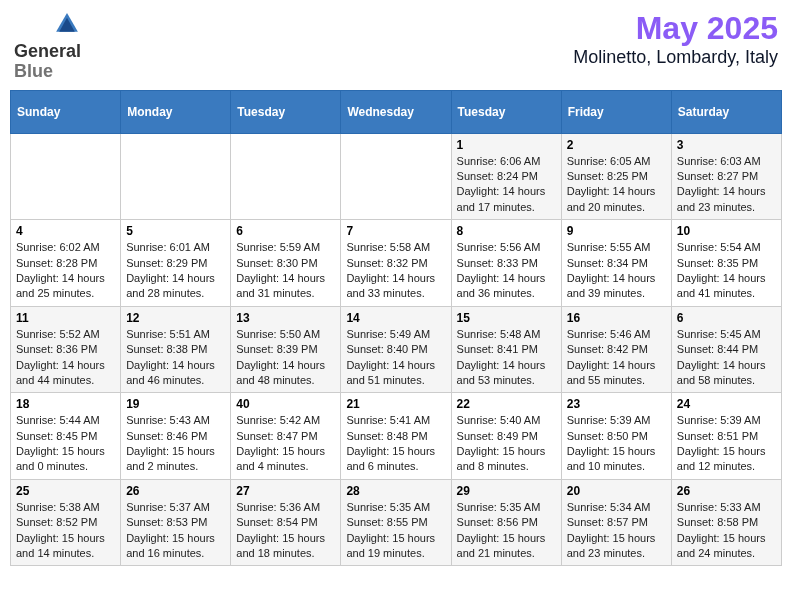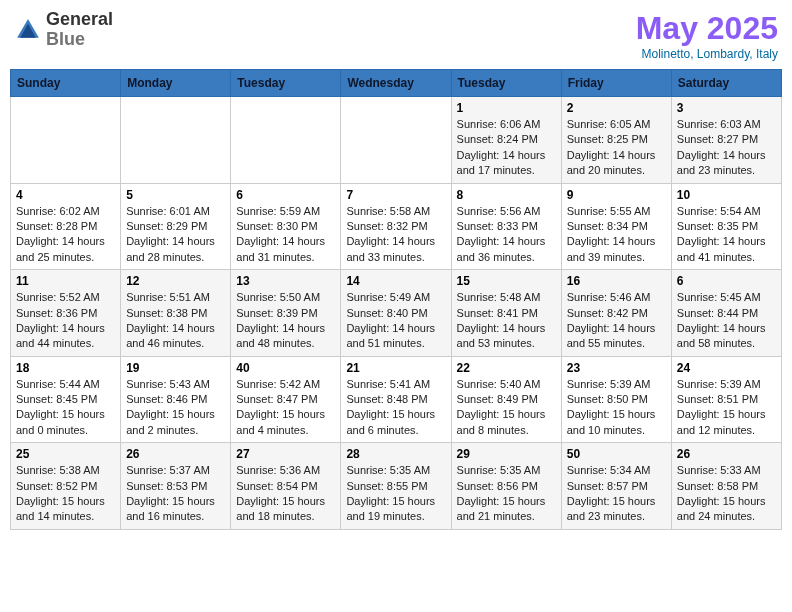--- a/index.html
+++ b/index.html
@@ -12,22 +12,23 @@
     }
     .header {
       display: flex;
       justify-content: space-between;
       align-items: flex-start;
       margin-bottom: 8px;
       padding: 0 4px;
     }
     .logo {
       display: flex;
-      align-items: center;
+      align-items: flex-end;
       gap: 4px;
+      flex-direction: column;
     }
     .logo-text {
       font-size: 18px;
       font-weight: bold;
       line-height: 1.1;
     }
     .logo-general { color: #333; }
     .logo-blue { color: #737373; }
     .logo-icon {
       width: 28px;
@@ -35,33 +36,33 @@
     }
     .title-block {
       text-align: right;
     }
     .main-title {
       font-size: 32px;
       font-weight: bold;
       color: #8b5cf6;
     }
     .subtitle {
-      font-size: 12px;
-      color: #0369a1;
+      font-size: 18px;
+      color: #0f172a;
     }
     table {
       width: 100%;
       border-collapse: collapse;
       font-size: 11px;
     }
     thead th {
       background-color: #3a7abf;
-      color: #0f172a;
+      color: #ffffff;
       text-align: left;
-      padding: 6px 6px;
+      padding: 14px 6px;
       font-size: 12px;
       border: 1px solid #2a6aaf;
     }
     tbody td {
       border: 1px solid #ccc;
       vertical-align: top;
       padding: 4px 5px;
       width: calc(100% / 7);
       min-height: 80px;
       background: #fff;
@@ -243,21 +244,21 @@
         </td>
         <td>
           <span class="day-num">28</span>
           <div class="day-info">Sunrise: 5:35 AM<br>Sunset: 8:55 PM<br>Daylight: 15 hours and 19 minutes.</div>
         </td>
         <td>
           <span class="day-num">29</span>
           <div class="day-info">Sunrise: 5:35 AM<br>Sunset: 8:56 PM<br>Daylight: 15 hours and 21 minutes.</div>
         </td>
         <td>
-          <span class="day-num">50</span>
+          <span class="day-num">20</span>
           <div class="day-info">Sunrise: 5:34 AM<br>Sunset: 8:57 PM<br>Daylight: 15 hours and 23 minutes.</div>
         </td>
         <td>
           <span class="day-num">26</span>
           <div class="day-info">Sunrise: 5:33 AM<br>Sunset: 8:58 PM<br>Daylight: 15 hours and 24 minutes.</div>
         </td>
       </tr>
     </tbody>
 </table>
 

